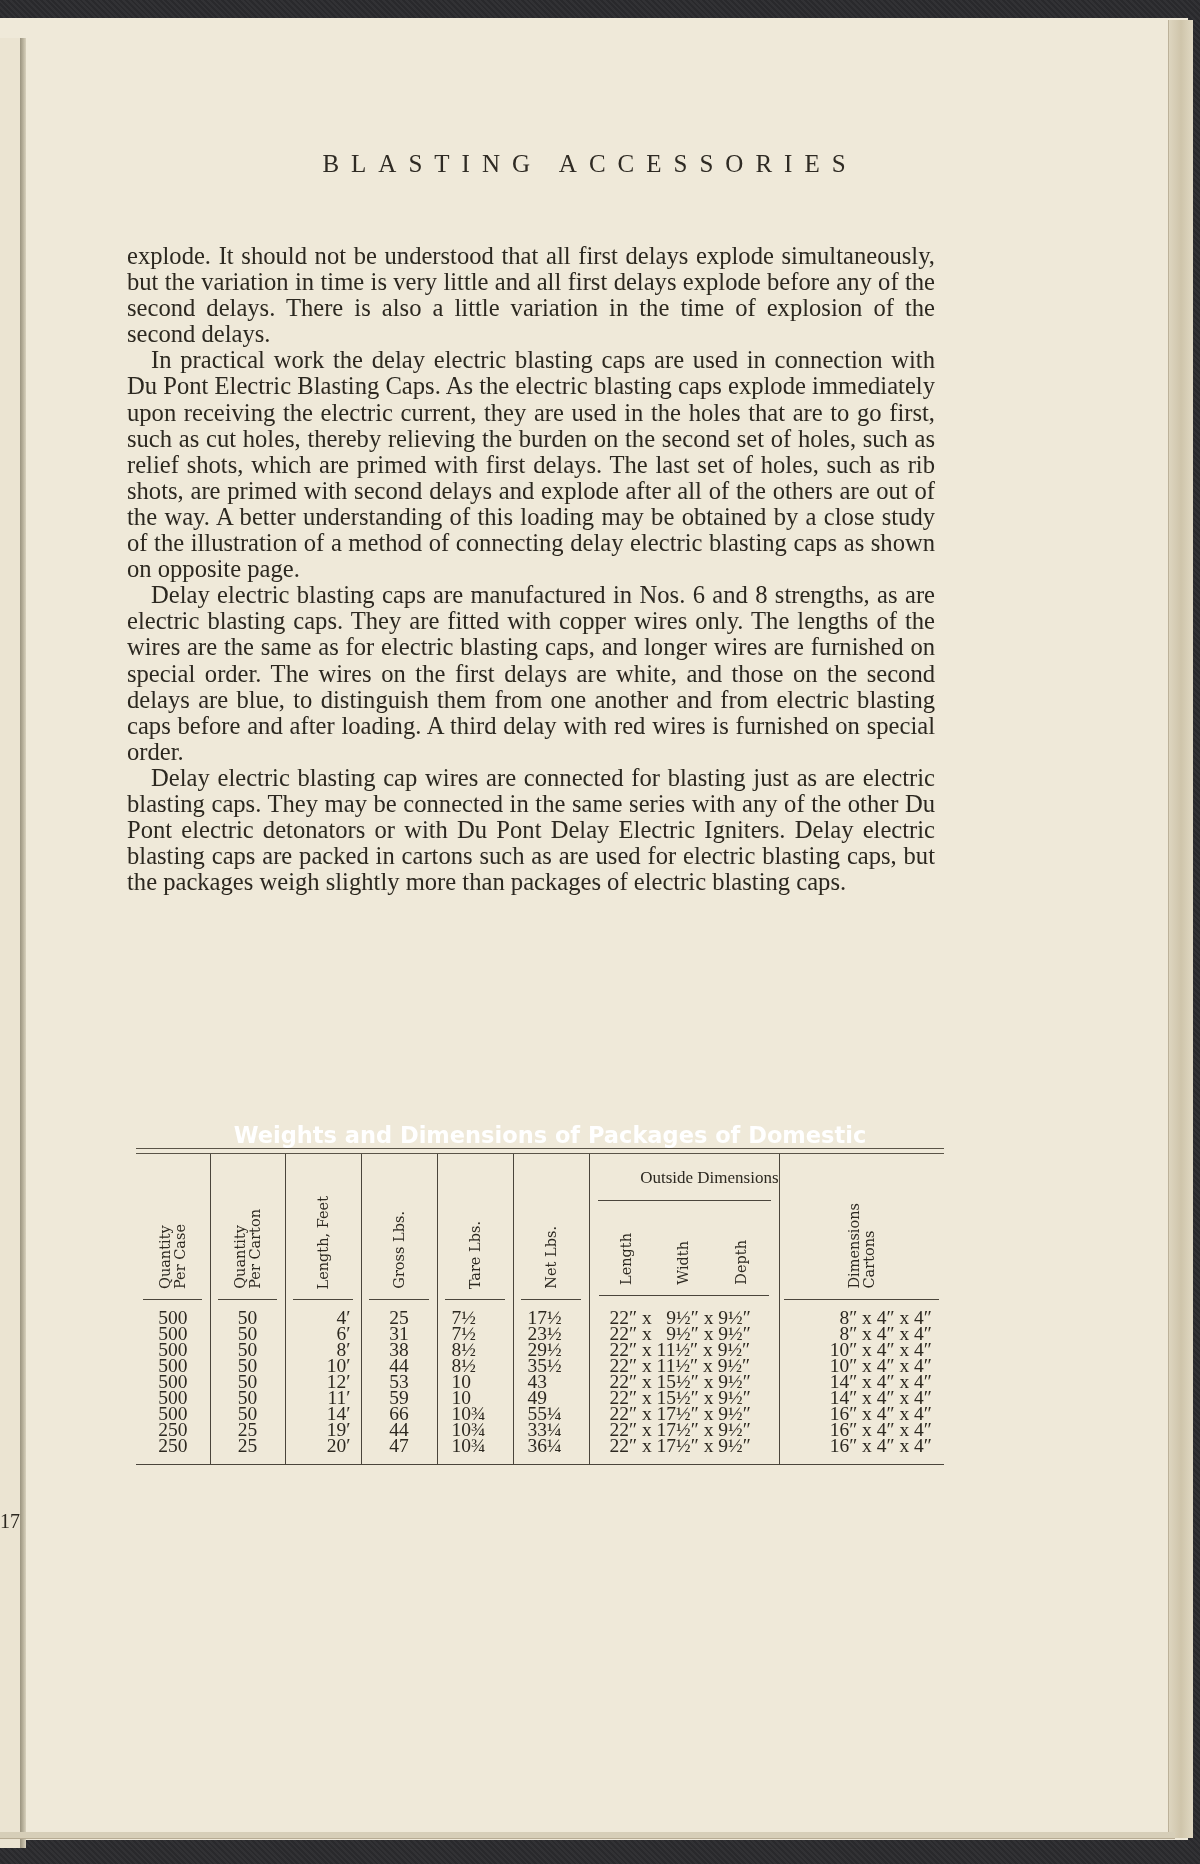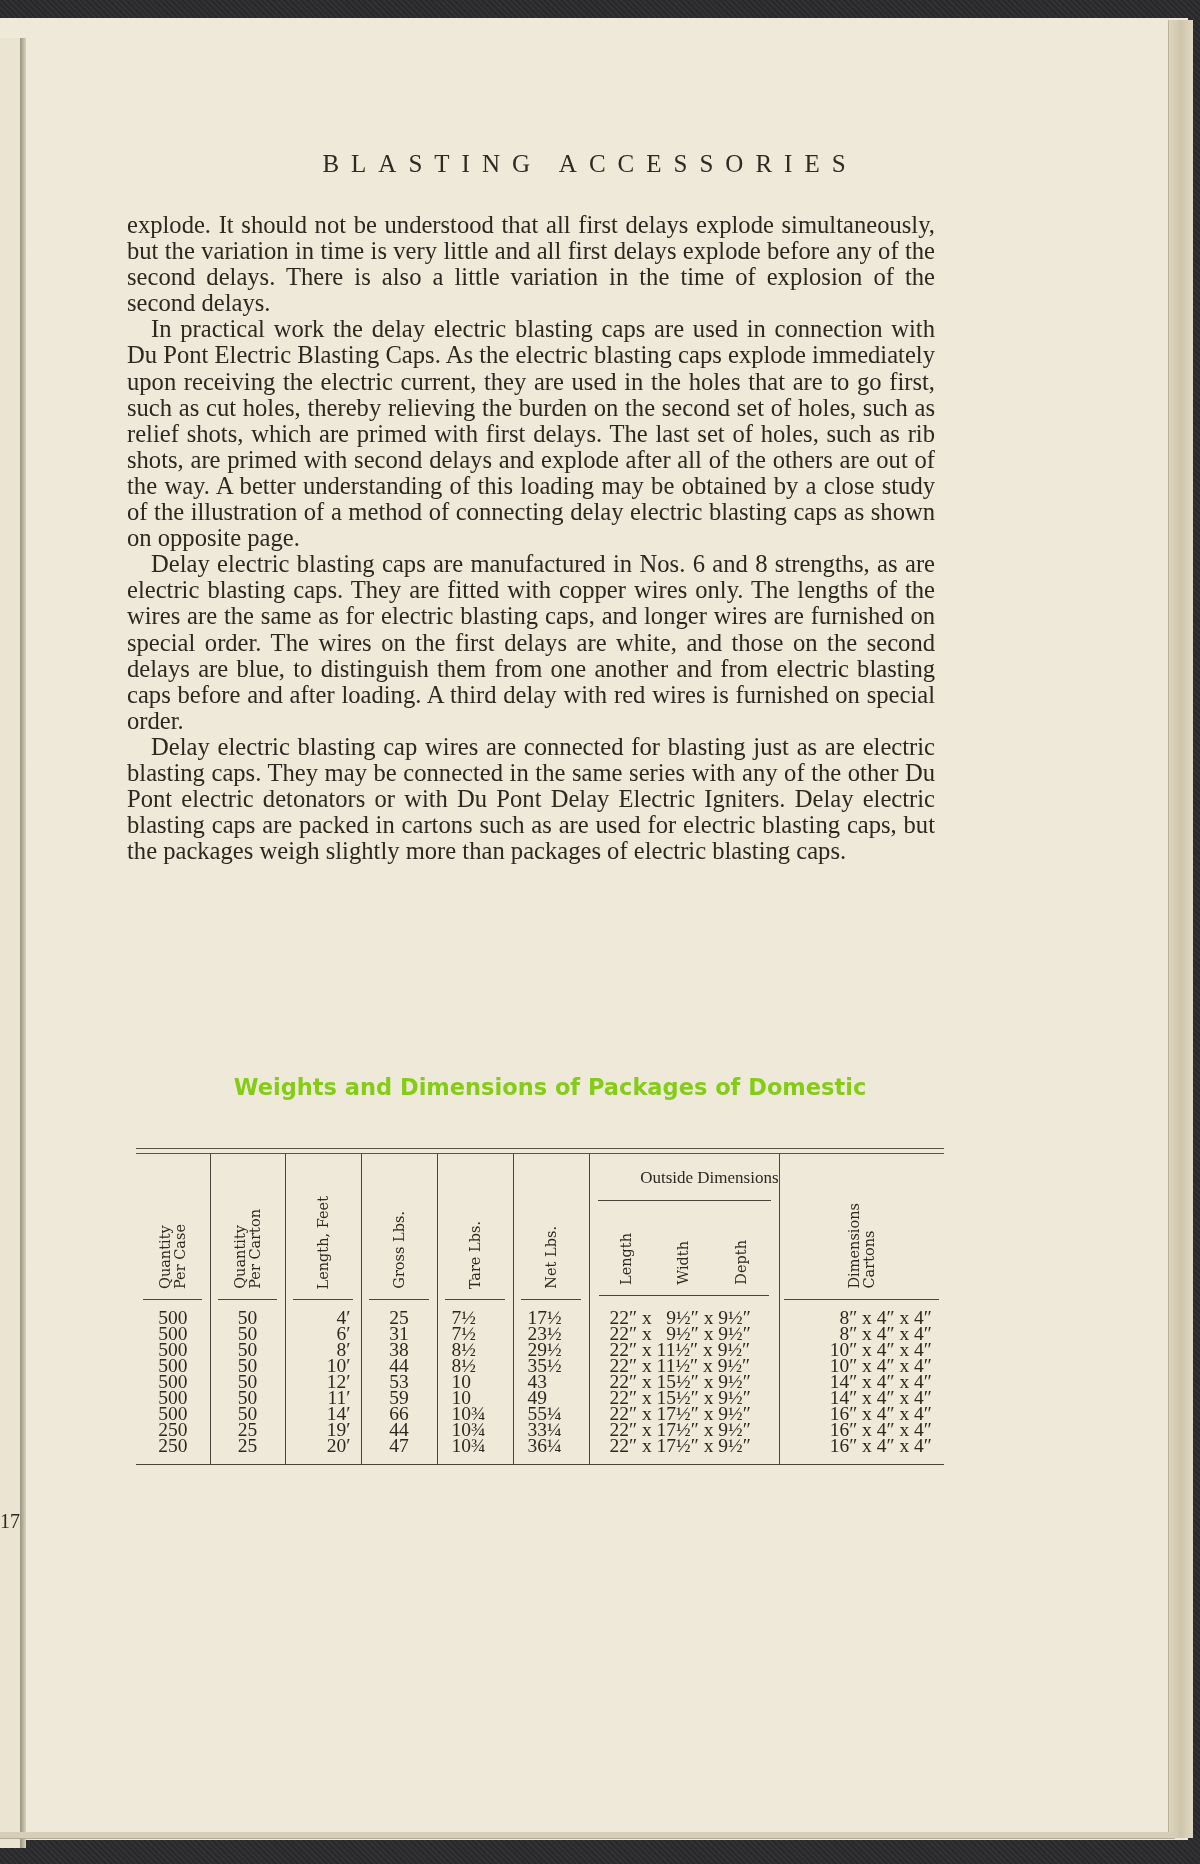--- a/index.html
+++ b/index.html
@@ -42,26 +42,26 @@
     font-family: "Liberation Serif", serif;
     font-size: 25px; letter-spacing: 12px; color: #2f2b24;
   }
   .body-text {
     position: absolute; left: 127px; top: 212px; width: 808px;
     font-family: "Liberation Serif", serif;
     font-size: 24.6px; line-height: 26.1px; color: #2c2820;
     text-align: justify;
   }
   .body-text p { margin: 0; text-indent: 24px; }
-  .body-text p.first { text-indent: 0; }
+  .body-text p.first { text-indent: 0; margin-top: 31px; }
   .table-title {
-    position: absolute; left: 120px; width: 860px; top: 1073px;
+    position: absolute; left: 120px; width: 860px; top: 1121px;
     text-align: center;
     font-family: "DejaVu Sans", sans-serif; font-weight: bold;
-    font-size: 22.5px; line-height: 28px; color: #84cc16;
+    font-size: 22.5px; line-height: 28px; color: #ffffff;
   }
   .table-wrap { position: absolute; left: 136px; top: 1148px; width: 808px; }
   .rule-double { height: 4px; border-top: 1.5px solid #5a5448; border-bottom: 1.5px solid #5a5448; }
   table { border-collapse: collapse; width: 808px; color: #2c2820; font-family: "Liberation Serif", serif; }
   td, th { padding: 0; font-weight: normal; }
   .hdr-row th { height: 146px; vertical-align: bottom; border-right: 1.5px solid #4a453b; position: relative; }
   .hdr-row th:last-child { border-right: none; }
   .vtext {
     writing-mode: vertical-rl; transform: rotate(180deg);
     font-family: "DejaVu Serif", serif; font-size: 14.5px; line-height: 15px;

